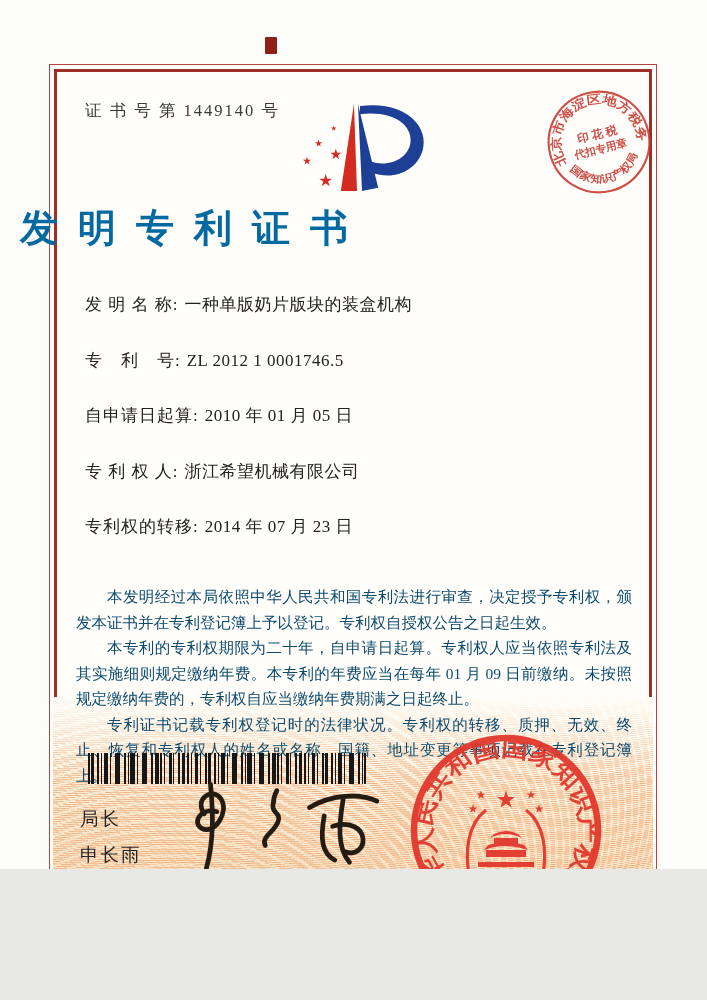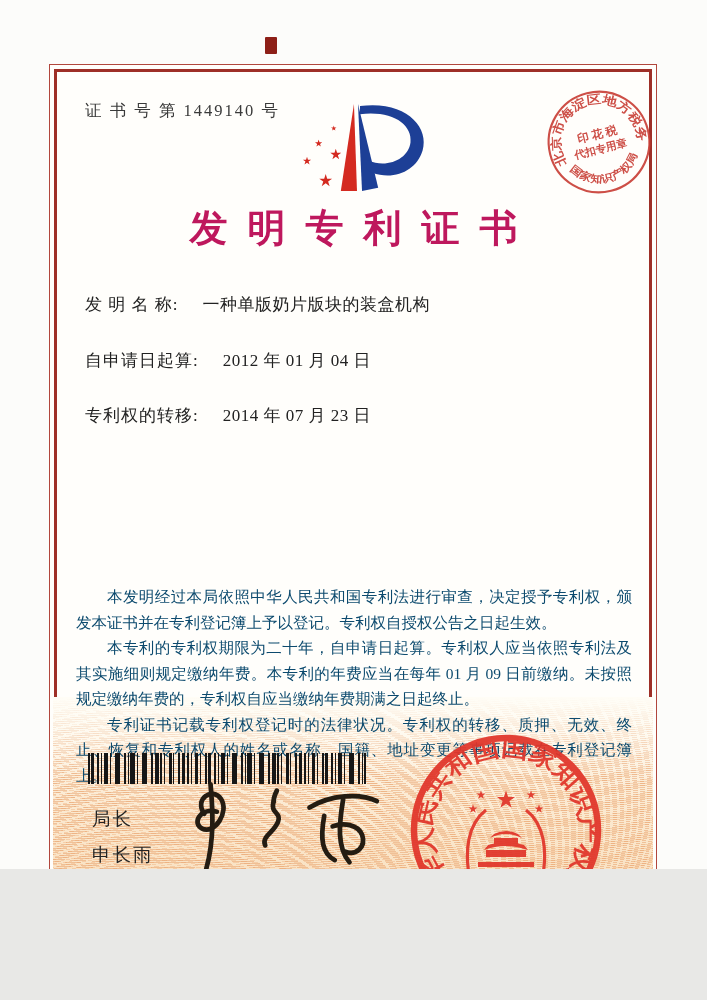--- a/index.html
+++ b/index.html
@@ -27,43 +27,43 @@
       repeating-radial-gradient(140% 100% at 20% 155%, rgba(226,142,82,0.42) 0 2px, rgba(255,255,255,0) 2px 6px),
       repeating-radial-gradient(150% 110% at 85% 165%, rgba(236,160,100,0.32) 0 2px, rgba(255,255,255,0) 2px 7px),
       linear-gradient(180deg,#fefaf1 0%,#fbe9d0 45%,#f7d9b4 100%);
   }
   
   .cert-number{position:absolute;left:85px;top:100px;font-size:16.5px;letter-spacing:2px;color:#3a3a3a;z-index:2;}
   .print-mark{position:absolute;left:265px;top:37px;width:12px;height:17px;background:#8d1f17;border-radius:1px;}
   .logo{position:absolute;left:283px;top:98px;width:152px;height:106px;z-index:2;}
   .tax-stamp{position:absolute;left:533px;top:76px;width:132px;height:132px;transform:rotate(-14deg);opacity:.92;z-index:2;}
   .doc-title{
-    position:absolute;left:0;right:0;top:203px;text-align:center;z-index:2;
-    font-size:38px;font-weight:bold;color:#be185d;letter-spacing:20px;text-indent:20px;
+    position:absolute;left:0;right:0;top:203px;z-index:2;
+    font-size:38px;font-weight:bold;color:#0369a1;letter-spacing:20px;text-indent:20px;
   }
   
   .fields{position:absolute;left:85px;top:293px;z-index:2;}
   .field-row{margin-bottom:32.5px;font-size:17px;color:#222;white-space:nowrap;}
   .field-label{letter-spacing:1px;}
-  .field-value{margin-left:24px;letter-spacing:0.5px;text-align:right;}
+  .field-value{margin-left:6px;letter-spacing:0.5px;text-align:right;}
   
   .body-text{position:absolute;left:76px;top:584px;width:556px;z-index:2;}
   .body-text p{
     margin:0;text-indent:2em;text-align:justify;
     font-size:15.5px;line-height:25.5px;color:#0c4a6e;
   }
   
   .barcode{
     position:absolute;left:88px;top:753px;width:278px;height:31px;z-index:2;
     background-image:
       repeating-linear-gradient(90deg,#161616 0 2px,transparent 2px 4px,#161616 4px 5px,transparent 5px 9px),
       repeating-linear-gradient(90deg,transparent 0 3px,#161616 3px 6px,transparent 6px 13px);
   }
   
-  .signer{position:absolute;left:92px;top:806px;z-index:2;font-size:18.5px;color:#242424;}
+  .signer{position:absolute;left:80px;top:806px;z-index:2;font-size:18.5px;color:#242424;}
   .signer div{margin-bottom:11px;letter-spacing:2px;}
   .signature{position:absolute;left:160px;top:778px;width:240px;height:100px;z-index:3;}
   
   .seal{position:absolute;left:406px;top:730px;width:200px;height:200px;z-index:2;opacity:.93;}
   .seal-date{
     position:absolute;left:424px;top:866px;z-index:4;
     font-size:17px;font-weight:600;color:#181818;letter-spacing:1px;
     font-family:"Liberation Serif",serif;
   }
   
@@ -137,21 +137,27 @@
     <text x="80" y="93" text-anchor="middle" font-size="13" font-weight="bold" fill="#c94138">代扣专用章</text>
   </svg>
 
   <div class="doc-title">发明专利证书</div>
 
   <div class="fields">
     <div class="field-row">
       <span class="field-label">发 明 名 称:</span><span class="field-value">一种单版奶片版块的装盒机构</span>
     </div>
     <div class="field-row">
-      <span class="field-label">自申请日起算:</span><span class="field-value">2012 年 01 月 04 日</span>
+      <span class="field-label">专　利　号:</span><span class="field-value">ZL 2012 1 0001746.5</span>
+    </div>
+    <div class="field-row">
+      <span class="field-label">自申请日起算:</span><span class="field-value">2010 年 01 月 05 日</span>
+    </div>
+    <div class="field-row">
+      <span class="field-label">专 利 权 人:</span><span class="field-value">浙江希望机械有限公司</span>
     </div>
     <div class="field-row">
       <span class="field-label">专利权的转移:</span><span class="field-value">2014 年 07 月 23 日</span>
     </div>
   </div>
 
   <div class="body-text">
     <p>本发明经过本局依照中华人民共和国专利法进行审查，决定授予专利权，颁发本证书并在专利登记簿上予以登记。专利权自授权公告之日起生效。</p>
     <p>本专利的专利权期限为二十年，自申请日起算。专利权人应当依照专利法及其实施细则规定缴纳年费。本专利的年费应当在每年 01 月 09 日前缴纳。未按照规定缴纳年费的，专利权自应当缴纳年费期满之日起终止。</p>
     <p>专利证书记载专利权登记时的法律状况。专利权的转移、质押、无效、终止、恢复和专利权人的姓名或名称、国籍、地址变更等事项记载在专利登记簿上。</p>

